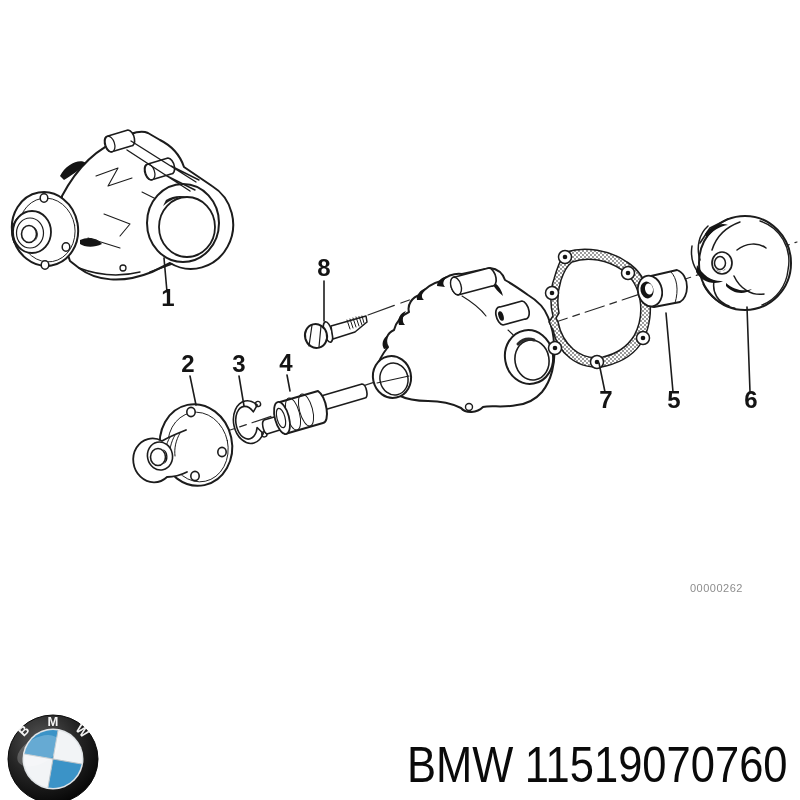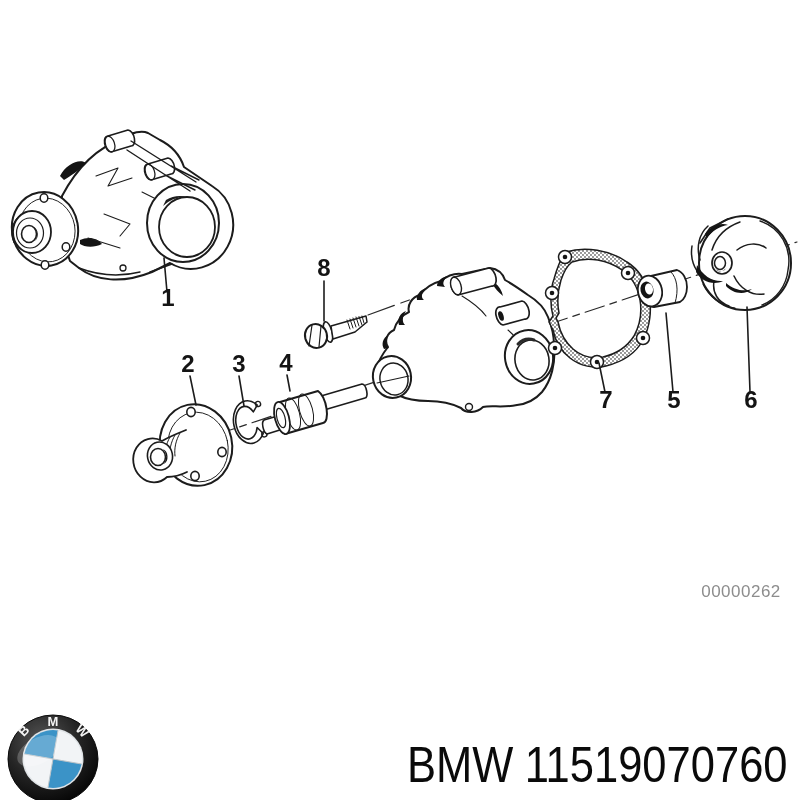--- a/index.html
+++ b/index.html
@@ -1,21 +1,21 @@
 <!DOCTYPE html>
 <html><head>
 <meta charset="utf-8">
 <style>
   html,body{margin:0;padding:0;background:#fff;}
   .page{position:relative;width:800px;height:800px;background:#ffffff;overflow:hidden;
         font-family:"Liberation Sans",sans-serif;}
   .diagram-svg{position:absolute;left:0;top:0;}
   .part-label{font-family:"Liberation Sans",sans-serif;font-weight:bold;font-size:24px;fill:#141414;}
-  .image-code{position:absolute;left:690px;top:582px;width:102px;text-align:center;
-              font-size:17px;letter-spacing:.5px;color:#8d8d8d;}
+  .image-code{position:absolute;left:690px;top:582px;width:102px;text-align:left;
+              font-size:11px;letter-spacing:.5px;color:#8d8d8d;}
   .footer-number{position:absolute;left:407px;top:736px;display:flex;gap:13px;
                  font-size:50px;color:#0a0a0a;white-space:nowrap;
                  transform:scaleX(.87);transform-origin:left top;}
   .roundel{position:absolute;left:6px;top:713px;}
   .letter{font-family:"Liberation Sans",sans-serif;font-weight:bold;font-size:13px;fill:#f4f4f4;}
 </style>
 </head>
 <body>
 
 <div class="page">

